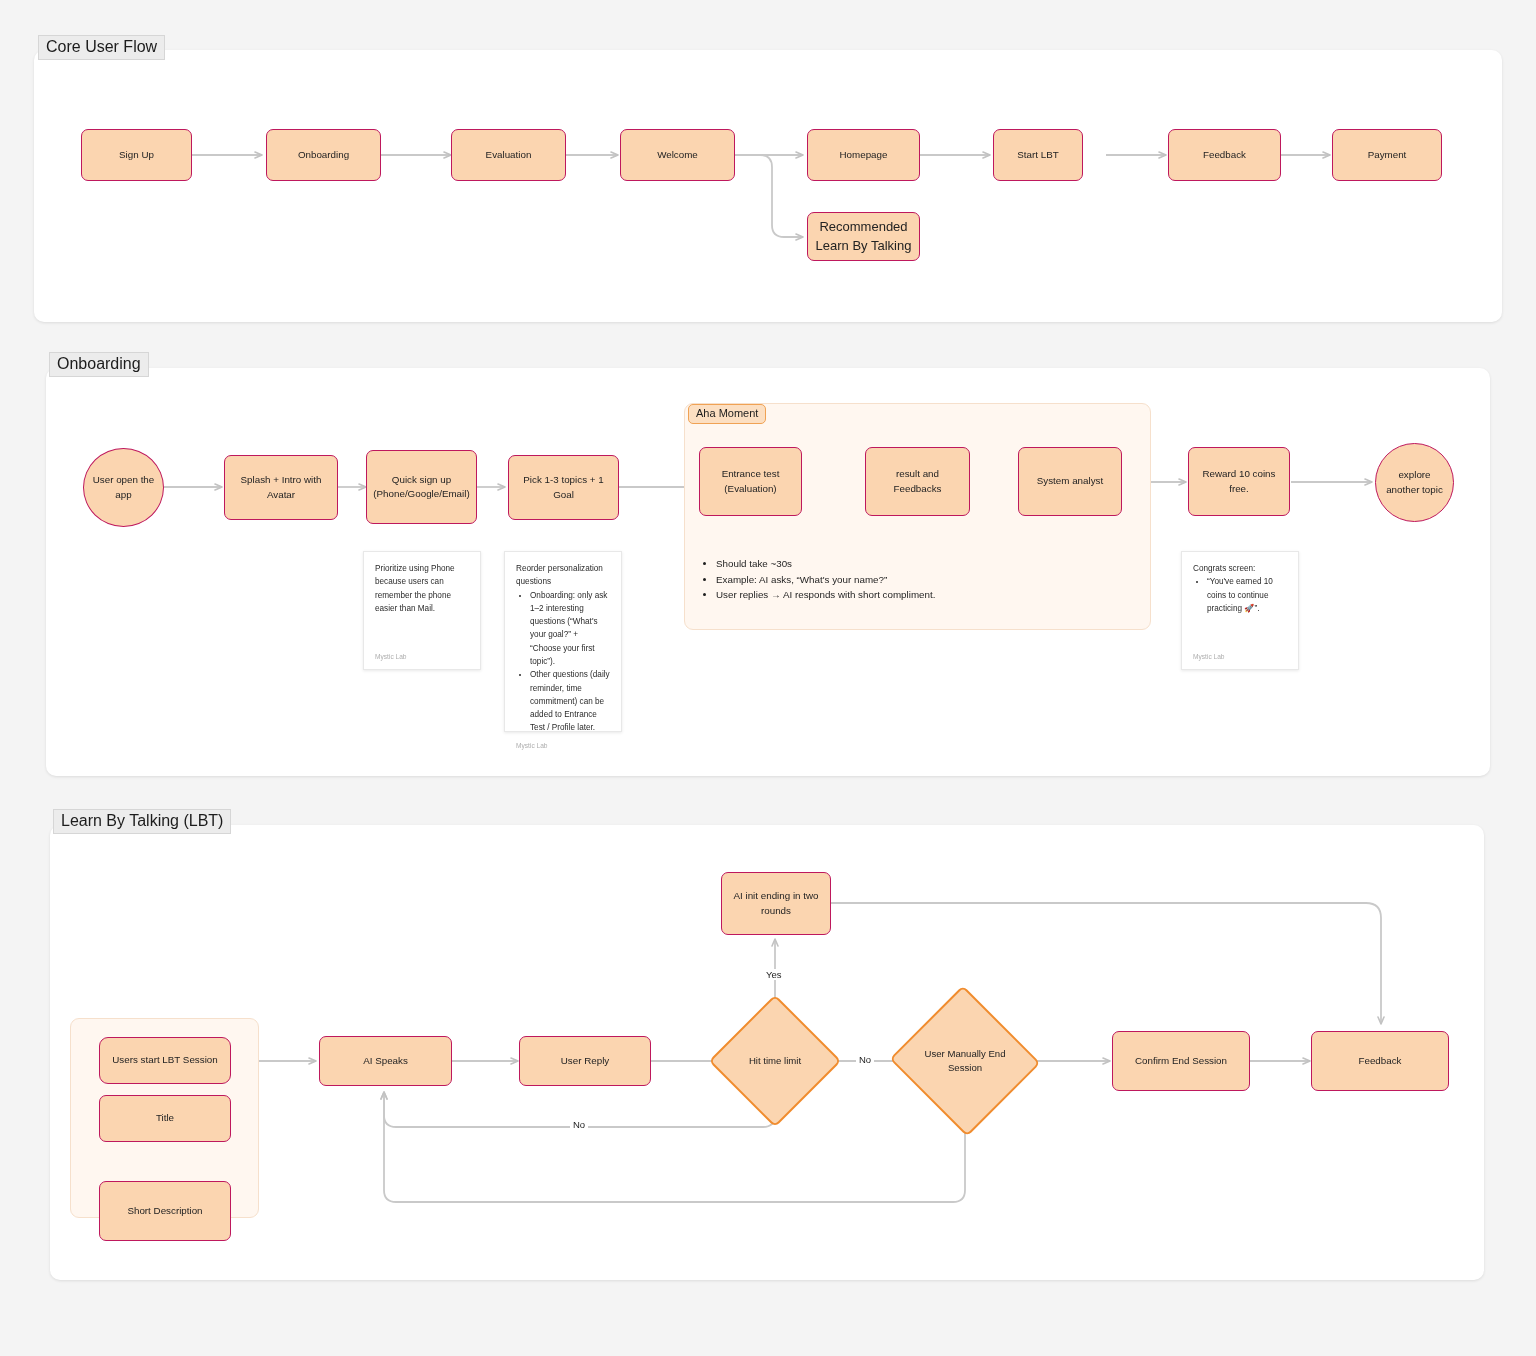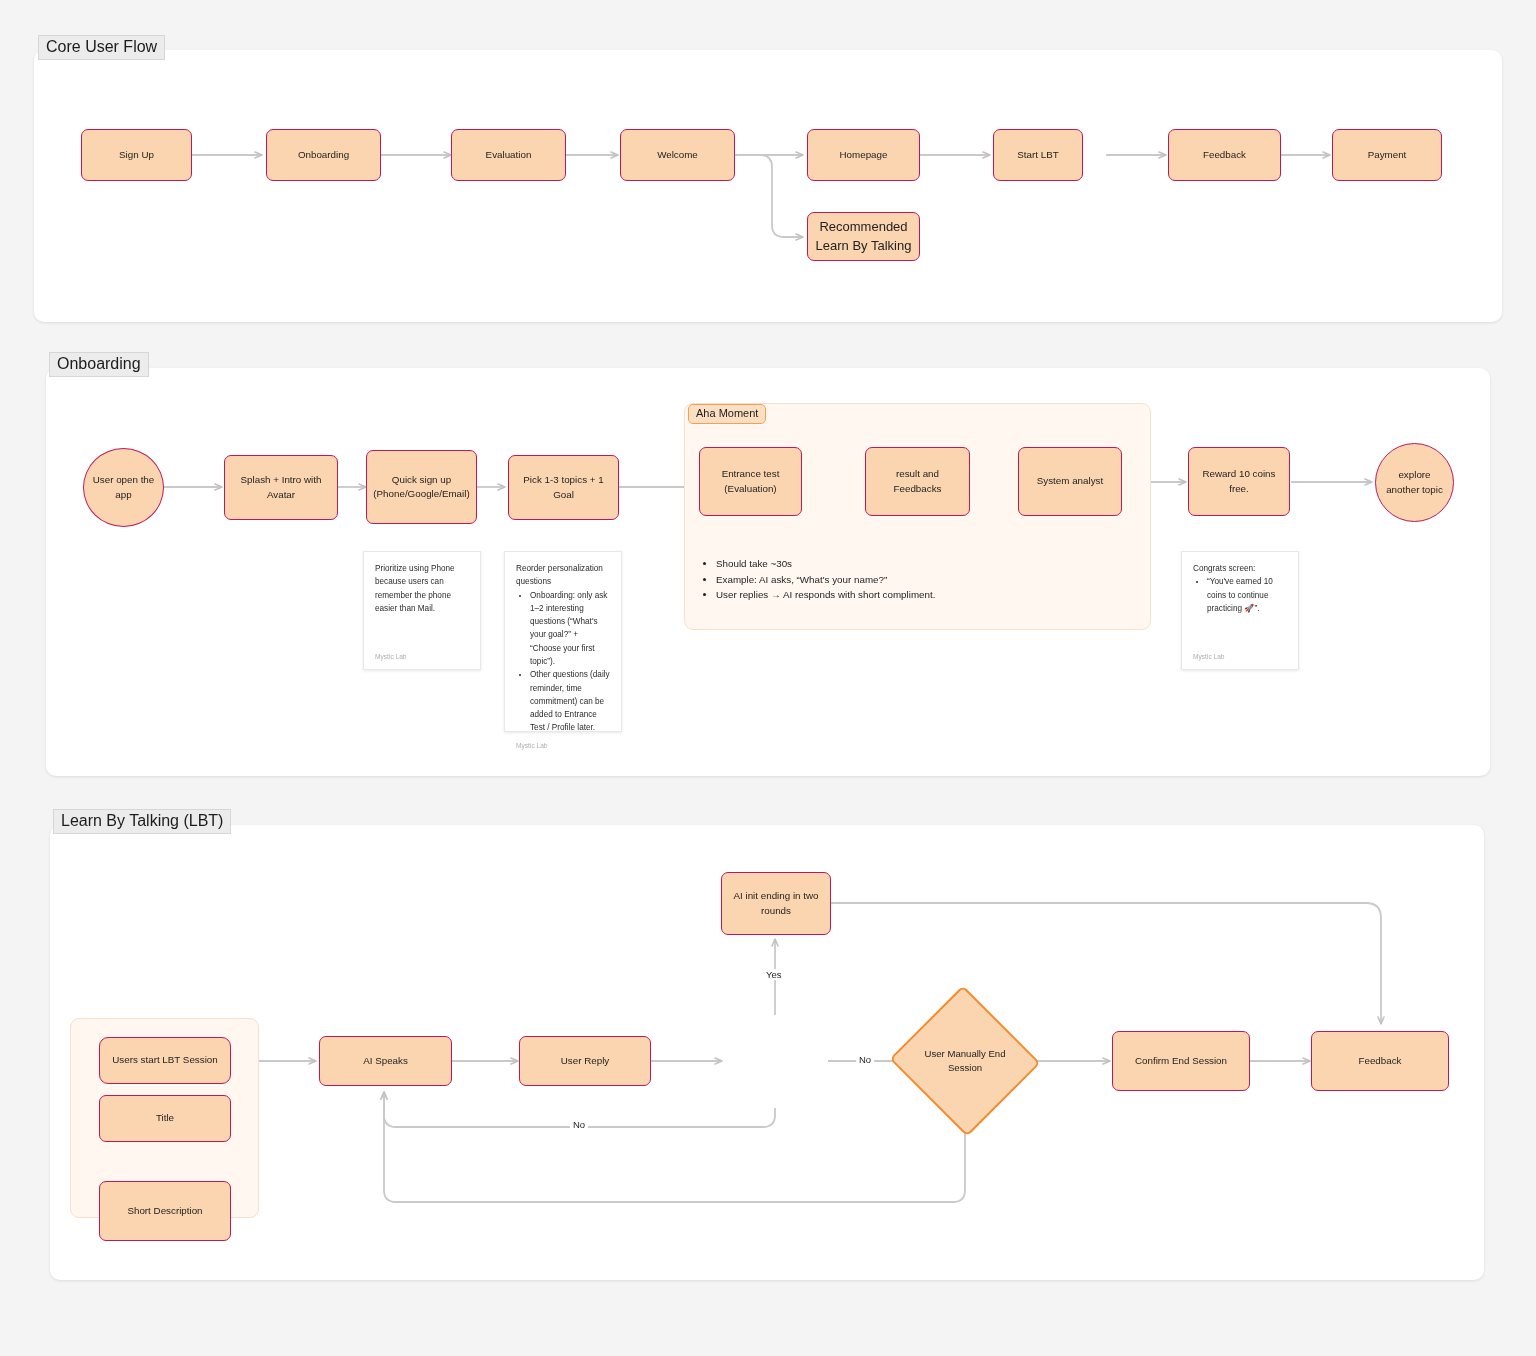--- a/index.html
+++ b/index.html
@@ -318,20 +318,24 @@
   <div class="node" style="left:721px; top:872px; width:110px; height:63px;">
     <span>AI init ending in two rounds</span>
   </div>
   <div class="node" style="left:1112px; top:1031px; width:138px; height:60px;">
     <span>Confirm End Session</span>
   </div>
   <div class="node" style="left:1311px; top:1031px; width:138px; height:60px;">
     <span>Feedback</span>
   </div>
 
+  <div class="diamond" style="left:728px; top:1014px; width:94px; height:94px;">
+    <div class="dshape"></div>
+    <div class="dtext">Hit time limit</div>
+  </div>
   <div class="diamond" style="left:910px; top:1009px; width:110px; height:104px;align-items:center;">
     <div class="dshape"></div>
     <div class="dtext">User Manually End Session</div>
   </div>
 
   <span class="edge-label" style="left:763px; top:969px;">Yes</span>
   <span class="edge-label" style="left:856px; top:1054px;">No</span>
   <span class="edge-label" style="left:570px; top:1119px;">No</span>
 
 </div>

